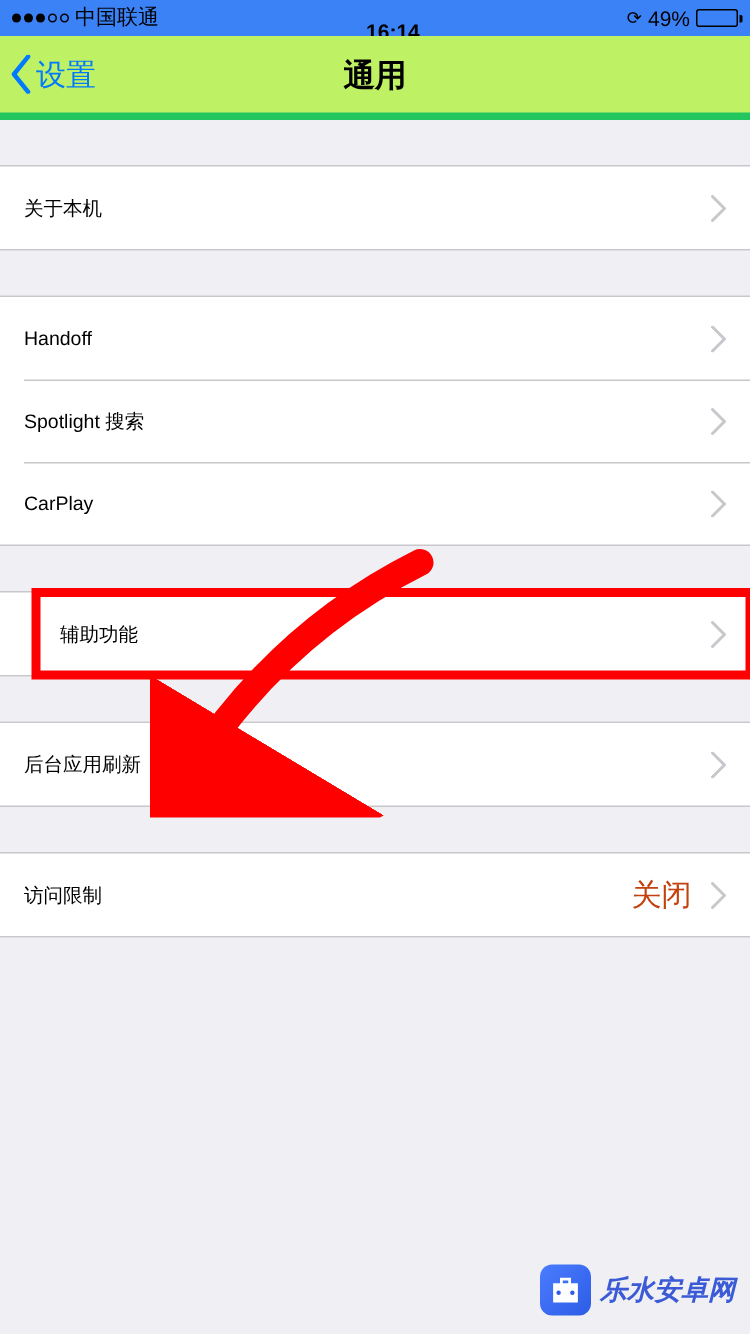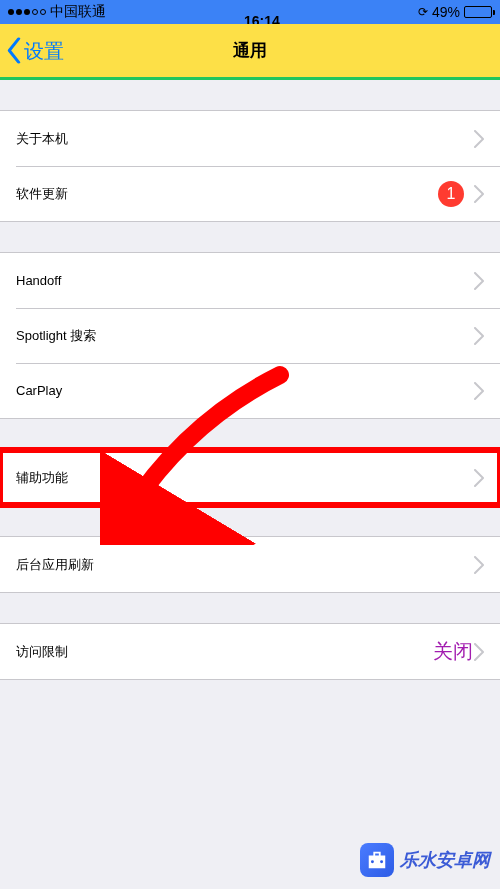--- a/index.html
+++ b/index.html
@@ -32,64 +32,65 @@
     }
     .battery::after {
       content: ""; position: absolute; right: -4px; top: 3px;
       width: 2px; height: 5px; background: #000; border-radius: 0 1px 1px 0;
     }
     .battery-fill { height: 100%; background: #000; }
     .lock-icon { font-size: 12px; }
 
     .nav-bar {
       height: 56px;
-      background: #fde047;
-      border-bottom: 3px solid #22c55e;
+      background: #bef264;
+      border-bottom: 5px solid #22c55e;
       position: relative;
       display: flex;
       align-items: center;
       justify-content: center;
     }
     .nav-back {
       position: absolute; left: 6px; top: 50%; transform: translateY(-50%);
       display: flex; align-items: center; color: #007aff; font-size: 20px;
       gap: 2px; cursor: pointer;
     }
     .nav-back svg { width: 16px; height: 26px; }
-    .nav-title { font-size: 17px; font-weight: 600; color: #000; }
+    .nav-title { font-size: 21px; font-weight: 600; color: #000; }
 
     .content { padding-top: 30px; }
     .group { background: #fff; border-top: 1px solid #c8c7cc; border-bottom: 1px solid #c8c7cc; }
     .group + .group { margin-top: 30px; }
     .row {
       height: 55px;
       display: flex; align-items: center;
       padding: 0 16px;
       position: relative;
       cursor: pointer;
     }
     .row + .row::before {
       content: ""; position: absolute; left: 16px; right: 0; top: 0;
       height: 1px; background: #c8c7cc;
     }
     .row-label { flex: 1; font-size: 13px; color: #000; }
-    .row-value { font-size: 20px; color: #a21caf; margin-right: 1px; }
+    .row-value { font-size: 20px; color: #c2410c; margin-right: 13px; }
     .chevron { color: #c7c7cc; }
     .chevron svg { width: 10px; height: 18px; display: block; }
     .badge {
       min-width: 26px; height: 26px; border-radius: 13px;
       background: #ff3b30; color: #fff; font-size: 16px;
       display: flex; align-items: center; justify-content: center;
       margin-right: 10px;
     }
     .highlight {
       outline: 6px solid #ff0000;
       outline-offset: -3px;
       position: relative;
       z-index: 5;
+      margin-left: 24px;
     }
     .arrow-annot {
       position: absolute;
       left: 100px; top: 365px;
       width: 200px; height: 180px;
       pointer-events: none;
       z-index: 10;
     }
     .watermark {
       position: absolute;
@@ -142,29 +143,20 @@
 
   <div class="group">
     <div class="row">
       <span class="row-label">关于本机</span>
       <span class="chevron">
           <svg viewBox="0 0 10 18">
             <path d="M1 1 L9 9 L1 17" stroke="#c7c7cc" stroke-width="2" fill="none" stroke-linecap="round" stroke-linejoin="round"></path>
           </svg>
         </span>
     </div>
-    <div class="row">
-      <span class="row-label">软件更新</span>
-      <span class="badge">1</span>
-      <span class="chevron">
-          <svg viewBox="0 0 10 18">
-            <path d="M1 1 L9 9 L1 17" stroke="#c7c7cc" stroke-width="2" fill="none" stroke-linecap="round" stroke-linejoin="round"></path>
-          </svg>
-        </span>
-    </div>
   </div>
 
   <div class="group">
     <div class="row">
       <span class="row-label">Handoff</span>
       <span class="chevron">
           <svg viewBox="0 0 10 18">
             <path d="M1 1 L9 9 L1 17" stroke="#c7c7cc" stroke-width="2" fill="none" stroke-linecap="round" stroke-linejoin="round"></path>
           </svg>
         </span>

